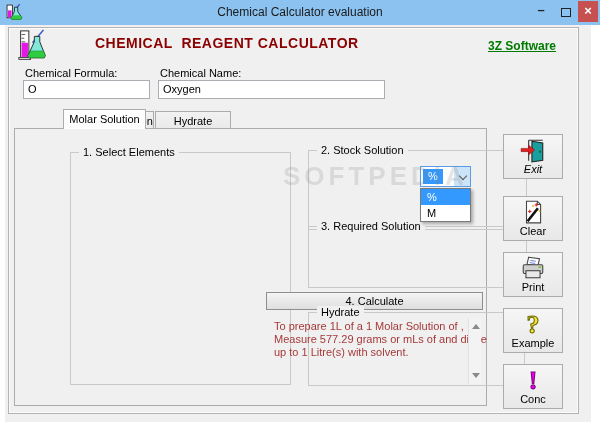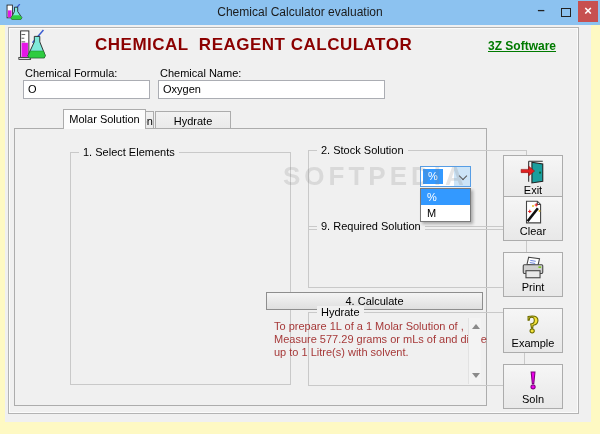--- a/index.html
+++ b/index.html
@@ -1,34 +1,34 @@
 <!DOCTYPE html>
 <html><head>
 <meta charset="utf-8">
 <style>
   * { margin:0; padding:0; box-sizing:border-box; }
   body { background:#555; font-family:"Liberation Sans", sans-serif; }
   #window {
     position:relative; width:600px; height:434px; margin:0 auto;
-    background:#fef9c3; overflow:hidden; outline:1px solid #569DE5;
+    background:#ffffff; overflow:hidden; outline:1px solid #569DE5;
     font-family:"Liberation Sans", sans-serif;
   }
   .abs { position:absolute; }
   
   #titlebar { left:0; top:0; width:600px; height:25px; background:#8CC2F0; }
   #titlebar-text { left:0; top:5px; width:600px; text-align:center; font-size:12px; color:#1b1b1b; }
   #min-btn { left:530px; top:2px; width:22px; height:20px; text-align:center; font-size:13px; color:#222; font-weight:bold; }
   #max-btn { left:561px; top:8px; width:10px; height:9px; border:1px solid #222; }
   #close-btn { left:578px; top:1px; width:20px; height:21px; background:#C75050; color:#fff;
                text-align:center; font-size:13px; line-height:20px; font-weight:bold; }
   
   #client { left:5px; top:25px; width:586px; height:397px; background:#F0F0F0; }
   #inner-panel { left:8px; top:27px; width:571px; height:387px; border:1px solid #B3B3B3; box-shadow:inset 0 0 0 1px #fbfbfb; }
   
-  #header-title { left:95px; top:35px; width:300px; font-size:17px; font-weight:bold;
+  #header-title { left:95px; top:35px; width:300px; font-size:14px; font-weight:bold;
                   color:#8B0000; letter-spacing:0.5px; white-space:pre; }
   #brand { left:488px; top:39px; width:90px; font-size:12px; font-weight:bold; color:#007A00; text-decoration:underline; }
   .label { position:absolute; font-size:11px; color:#000; white-space:nowrap; }
   .maroon { color:#9B1B3C; }
   .textbox { position:absolute; background:#fff; border:1px solid #ABADB3; font-size:11px; padding:2px 4px; overflow:hidden; white-space:nowrap; }
   .disabled-box { position:absolute; background:#F0F0F0; border:1px solid #ABABAB; font-size:11px; padding:2px 4px; overflow:hidden; }
   
   .tab { position:absolute; border:1px solid #ACACAC; border-bottom:none; font-size:11px; text-align:center; padding-top:3px; }
   .tab.active { background:#FDFDFD; z-index:3;margin-left:48px; }
   .tab.inactive { background:linear-gradient(#F2F2F2,#EAEAEA); }
@@ -167,21 +167,21 @@
   </div>
   <div class="label" style="left:276px;top:194px;">Specific Gravity:</div>
   <div class="textbox" style="left:361px;top:191px;width:35px;height:21px;">1.00</div>
 
   <div class="abs" id="unit-list">
     <div class="unit-item hl">%</div>
     <div class="unit-item">M</div>
   </div>
 
   <div class="groupbox" style="left:266px;top:226px;width:219px;height:62px;">
-    <span class="group-legend">9. Required Solution</span>
+    <span class="group-legend">3. Required Solution</span>
   </div>
   <div class="label" style="left:276px;top:242px;">Molarity Required:</div>
   <div class="textbox" style="left:355px;top:239px;width:52px;height:19px;">1</div>
   <div class="label" style="left:420px;top:242px;">Molar</div>
   <div class="label" style="left:276px;top:265px;">Volume Required:</div>
   <div class="textbox" style="left:355px;top:262px;width:52px;height:19px;">1</div>
   <div class="label" style="left:420px;top:265px;">Litre(s)</div>
 
   <div class="abs" id="calc-btn">4. Calculate</div>
 
@@ -189,21 +189,21 @@
     <span class="group-legend">Hydrate</span>
   </div>
   <div class="result-line" style="top:320px;">To prepare 1L of a 1 Molar Solution of ,</div>
   <div class="result-line" style="top:333px;">Measure 577.29 grams or mLs of  and dilute</div>
   <div class="result-line" style="top:346px;">up to 1 Litre(s) with solvent.</div>
   <div class="abs" id="result-scroll">
     <span class="tri-up"></span>
     <span class="tri-down"></span>
   </div>
 
-  <div class="sidebtn" style="top:155px;">
+  <div class="sidebtn" style="top:134px;font-style:italic;">
     <svg width="26" height="26" viewBox="0 0 24 24">
       <path d="M8 3 h13 M8 3 v19" stroke="#333" stroke-width="1" fill="none"></path>
       <polygon points="11,4 21,5.5 21,21.5 11,23" fill="#1a9e9e" stroke="#222" stroke-width="1"></polygon>
       <circle cx="18.5" cy="13.5" r="1" fill="#063"></circle>
       <polygon points="1,10.5 8,10.5 8,7.5 13.5,12 8,16.5 8,13.5 1,13.5" fill="#E02020" stroke="#8a1010" stroke-width="0.5"></polygon>
     </svg>
     <span>Exit</span>
   </div>
   <div class="sidebtn" style="top:252px;">
     <svg width="26" height="26" viewBox="0 0 24 24">
@@ -229,18 +229,18 @@
   <div class="sidebtn" style="top:308px;">
     <svg width="26" height="26" viewBox="0 0 24 24">
       <text x="12" y="20" font-size="24" font-weight="bold" text-anchor="middle" fill="#F5E33C" stroke="#6b6b00" stroke-width="1" font-family="Liberation Serif, serif">?</text>
     </svg>
     <span>Example</span>
   </div>
   <div class="sidebtn" style="top:364px;">
     <svg width="26" height="26" viewBox="0 0 24 24">
       <text x="12" y="20" font-size="24" font-weight="bold" text-anchor="middle" fill="#EE00EE" stroke="#7a007a" stroke-width="1" font-family="Liberation Serif, serif">!</text>
     </svg>
-    <span>Soln</span>
+    <span>Conc</span>
   </div>
 
   <div class="abs" id="watermark1">SOFTPEDIA</div>
 
 </div>
 
 </body></html>

